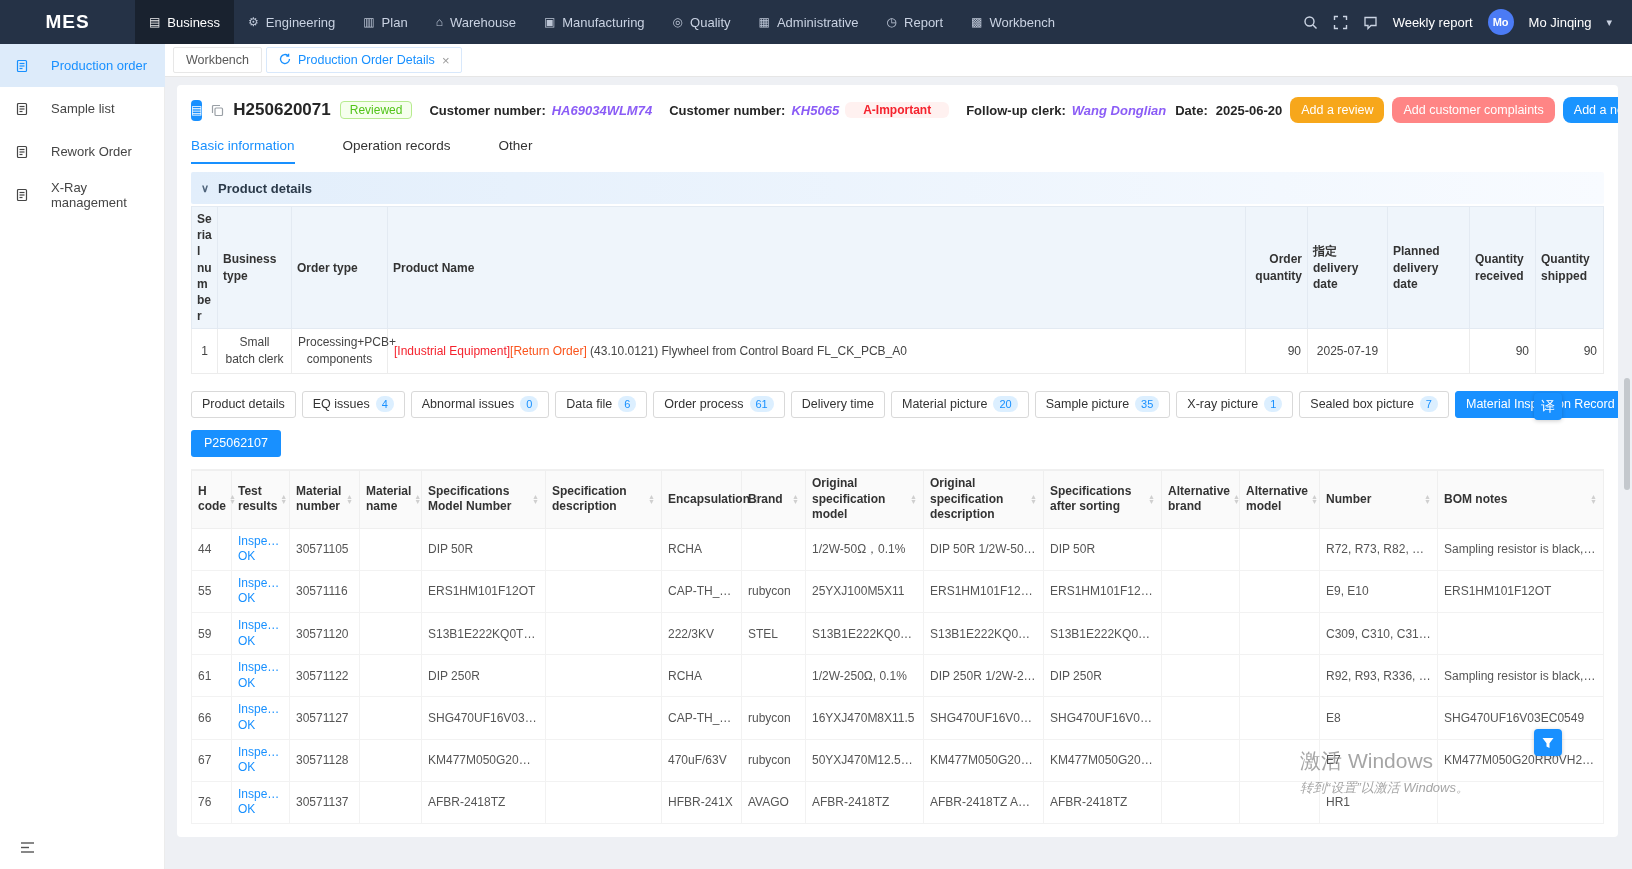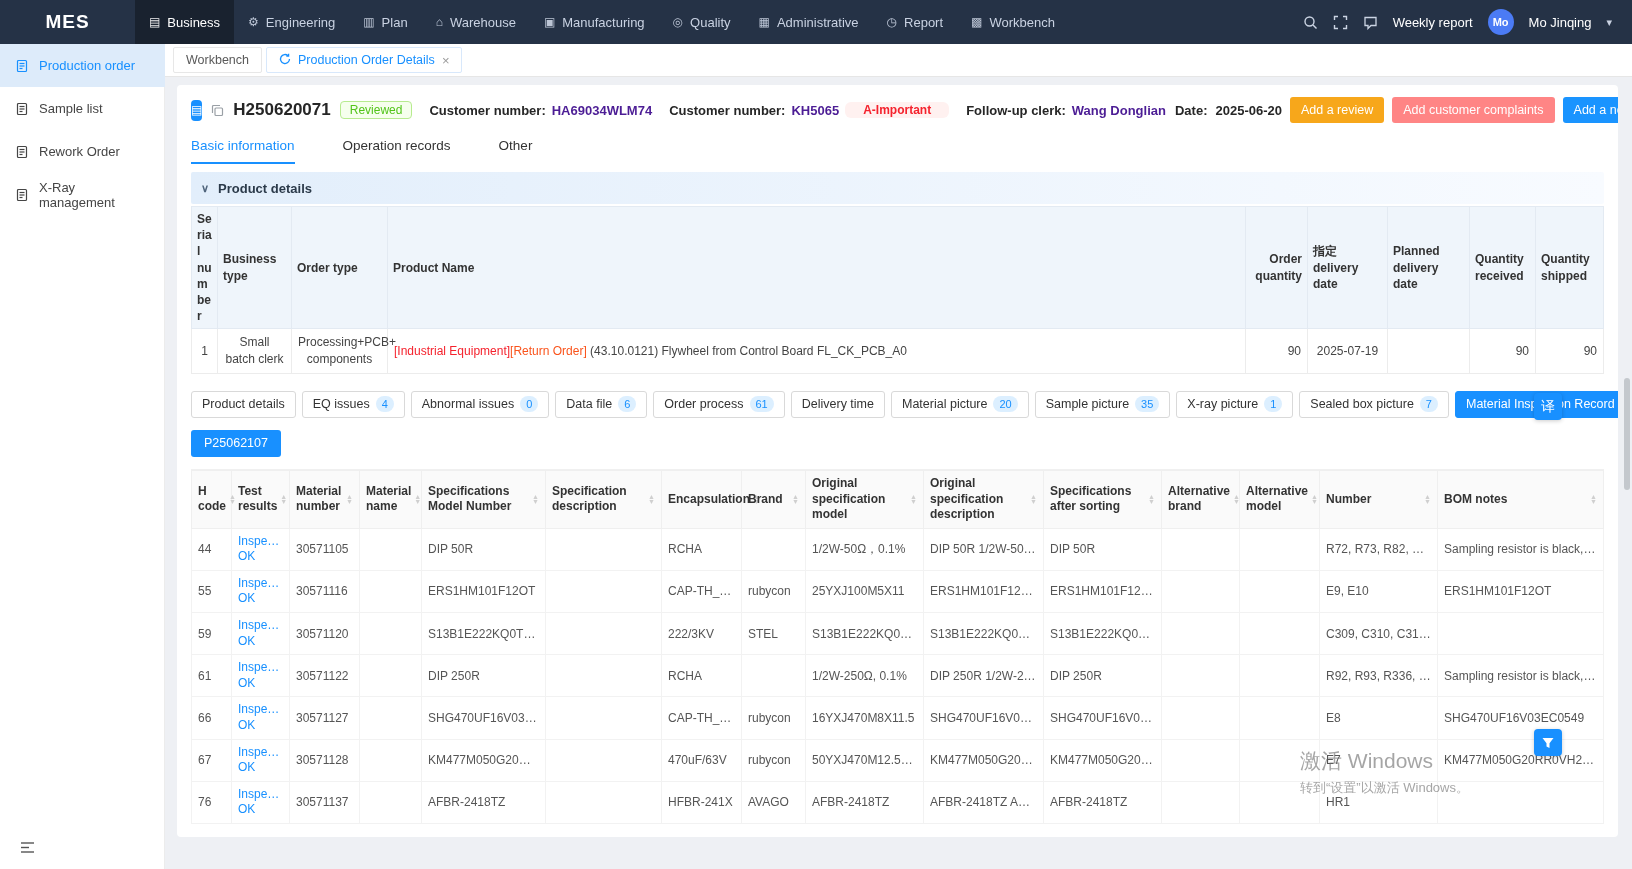--- a/index.html
+++ b/index.html
@@ -15,21 +15,21 @@
   .nav-ico { font-size:12px; opacity:.92; }
   .topnav-right { margin-left:auto; display:flex; align-items:center; gap:15px; padding-right:20px; }
   .tn-ico { display:flex; align-items:center; cursor:pointer; }
   .weekly { color:#fff; font-size:13px; cursor:pointer; }
   .avatar { width:26px; height:26px; border-radius:50%; background:#4b7bf5; color:#fff; font-size:11px; display:flex; align-items:center; justify-content:center; font-weight:bold; }
   .username { color:#fff; font-size:13px; }
   .caret { color:#c9d2e2; font-size:11px; }
 
   
   .sidebar { position:absolute; top:44px; left:0; width:165px; bottom:0; background:#fff; box-shadow:inset -1px 0 0 #ececec; z-index:20; }
-  .side-item { display:flex; align-items:center; gap:10px; height:43px; padding:0 15px; font-size:13px; color:#454545; cursor:pointer; }
+  .side-item { display:flex; align-items:center; gap:22px; height:43px; padding:0 15px; font-size:13px; color:#454545; cursor:pointer; }
   .side-item.active { background:#ddebfa; color:#1890ff; }
   .side-item .sicon { display:flex; align-items:center; }
   .collapse-btn { position:absolute; bottom:12px; left:20px; cursor:pointer; }
 
   
   .tabbar { position:absolute; top:44px; left:165px; right:0; height:33px; background:#fff; border-bottom:1px solid #e6e6e6; display:flex; align-items:center; padding-left:4px; z-index:10; }
   .tab { height:26px; display:flex; align-items:center; gap:7px; padding:0 12px; margin-left:4px; font-size:12.5px; color:#595959; border:1px solid #e7e7e7; border-radius:2px; background:#fff; cursor:pointer; }
   .tab.active { color:#1890ff; border-color:#d8e8fb; }
   .tab .close { color:#9b9b9b; font-size:13px; }
 
@@ -38,25 +38,25 @@
   .panel { position:absolute; top:8px; left:12px; right:14px; bottom:32px; background:#fff; border-radius:4px; padding:10px 14px; overflow:hidden; }
 
   
   .order-header { display:flex; align-items:center; gap:9px; height:30px; }
   .order-ico { width:21px; height:21px; background:#1890ff; color:#fff; border-radius:4px; font-size:12px; display:flex; align-items:center; justify-content:center; }
   .copy-ico { display:flex; align-items:center; cursor:pointer; }
   .order-no { font-size:17px; font-weight:bold; color:#262626; }
   .badge-reviewed { font-size:12px; color:#52c41a; background:#f6ffed; border:1px solid #b7eb8f; border-radius:4px; padding:1px 9px; }
   .meta { display:flex; align-items:center; gap:6px; margin-left:8px; white-space:nowrap; }
   .meta-label { font-weight:bold; color:#262626; font-size:13px; }
-  .meta-link { color:#4c1d95; font-weight:bold; font-size:13px; cursor:pointer; }
+  .meta-link { color:#8b5cf6; font-weight:bold; font-size:13px; cursor:pointer;font-style:italic; }
   .badge-important { color:#f5222d; background:#fff1f0; font-weight:bold; font-size:12px; padding:1px 18px; border-radius:6px; }
   .hdr-right { margin-left:auto; display:flex; align-items:center; gap:8px; white-space:nowrap; }
   .date-label,.date-value { font-weight:bold; color:#262626; font-size:13px; }
-  .btn { height:26px; border:none; border-radius:3px; color:#fff; font-size:12.5px; padding:0 11px; cursor:pointer; font-family:inherit; }
+  .btn { height:26px; border:none; border-radius:8px; color:#fff; font-size:12.5px; padding:0 11px; cursor:pointer; font-family:inherit; }
   .btn-orange { background:#f7a71b; }
   .btn-pink { background:#ff8585; }
   .btn-blue { background:#1a94ff; }
 
   
   .info-tabs { display:flex; gap:48px; margin-top:13px; font-size:13.5px; }
   .info-tab { padding-bottom:9px; color:#333; cursor:pointer; }
   .info-tab.active { color:#1890ff; border-bottom:2px solid #1890ff; }
 
   
@@ -89,21 +89,21 @@
   .dtable td { border:1px solid #f2f2f2; padding:5px 6px; color:#555; height:38px; white-space:nowrap; overflow:hidden; text-overflow:ellipsis; vertical-align:middle; }
   .dtable td.cell-result { color:#1890ff; white-space:normal; line-height:1.3; }
 
   
   .float-translate { position:absolute; right:70px; top:393px; width:28px; height:27px; background:#1890ff; color:#fff; border-radius:4px; display:flex; align-items:center; justify-content:center; font-size:14px; cursor:pointer; z-index:40; box-shadow:0 1px 4px rgba(0,0,0,.2); }
   .float-filter { position:absolute; right:70px; top:729px; width:28px; height:27px; background:#1890ff; border-radius:4px; display:flex; align-items:center; justify-content:center; cursor:pointer; z-index:40; box-shadow:0 1px 4px rgba(0,0,0,.2); }
   .vscroll-thumb { position:absolute; right:2px; top:378px; width:6px; height:112px; background:#c4c8cd; border-radius:3px; z-index:40; cursor:pointer; }
 
   .watermark { position:absolute; right:163px; bottom:72px; text-align:left; color:rgba(110,110,110,.62); z-index:50; pointer-events:none; }
   .watermark .wm1 { font-size:21px; }
-  .watermark .wm2 { font-size:13px; margin-top:4px; }
+  .watermark .wm2 { font-size:13px; margin-top:4px;font-style:italic; }
 </style>
 </head>
 <body>
 
 <div class="topnav">
   <div class="logo">MES</div>
   <div class="nav-items">
       <div class="nav-item active">
         <span class="nav-ico">▤</span>
         <span>Business</span>

